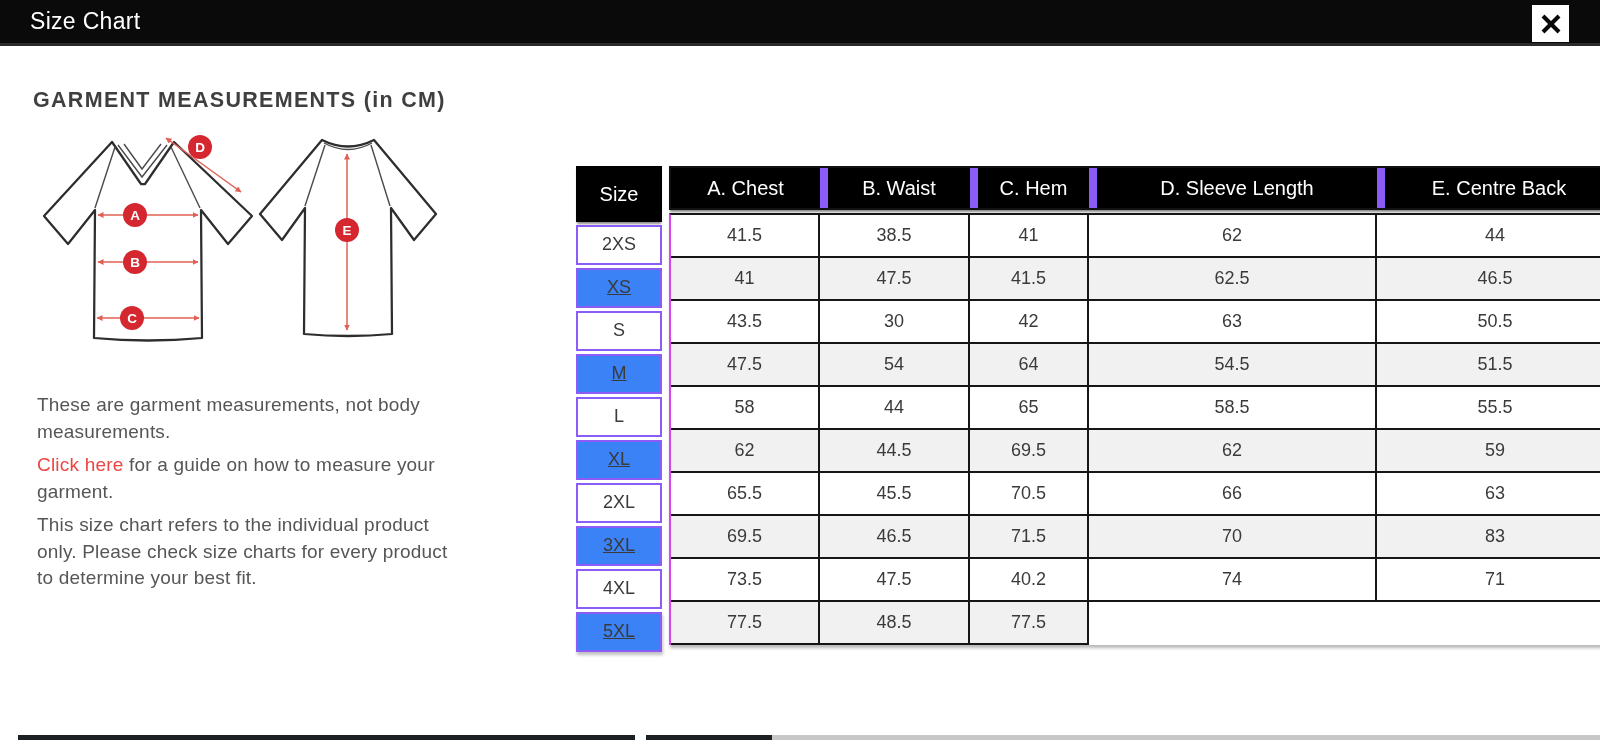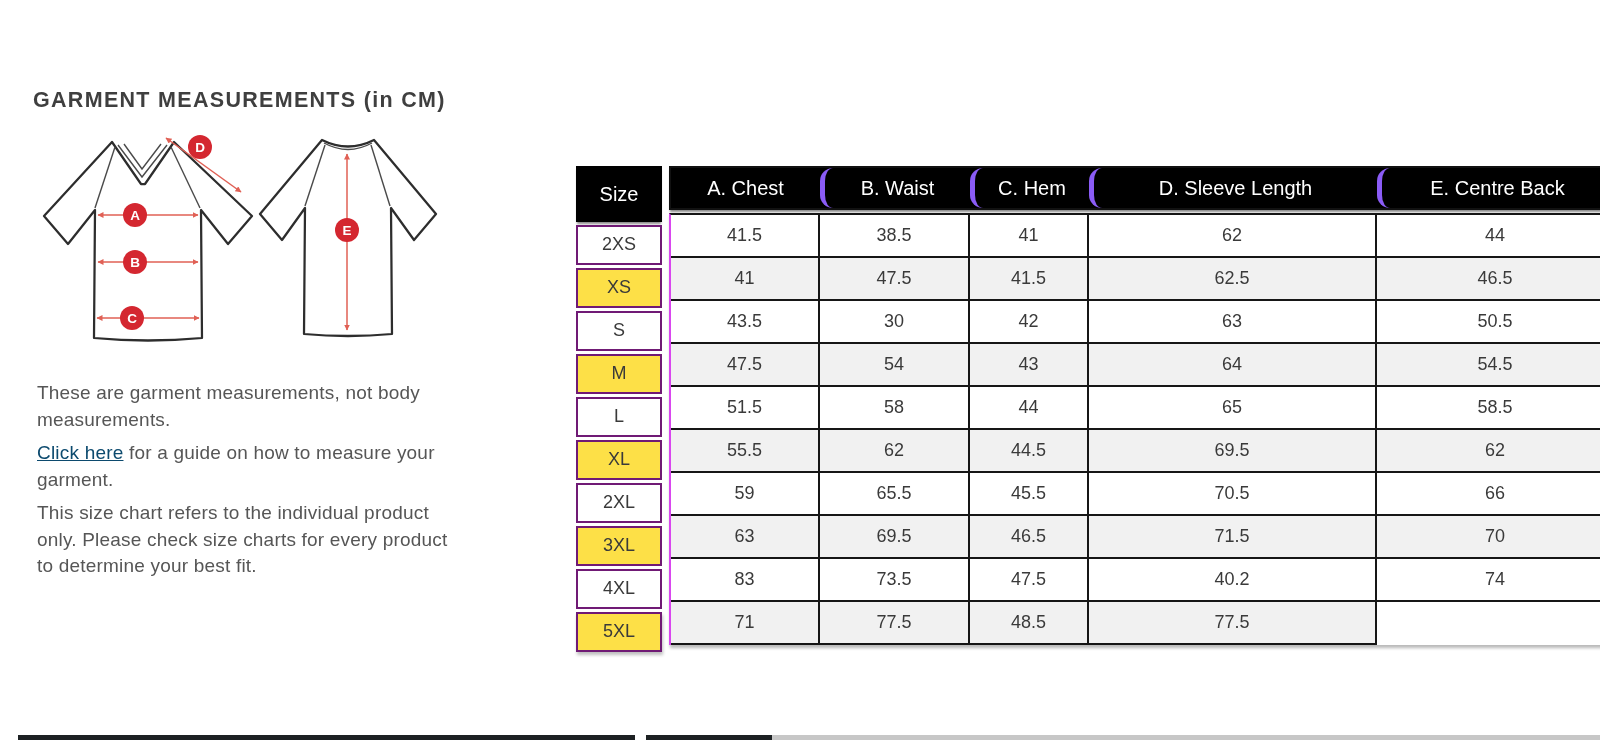--- a/index.html
+++ b/index.html
@@ -13,44 +13,44 @@
               display:flex; align-items:center; }
   .titlebar-title { color:#ffffff; font-size:23px; font-weight:500; margin-left:30px; letter-spacing:.3px; }
   .close-btn { position:absolute; right:31px; top:5px; width:37px; height:37px;
                background:#ffffff; border:none; display:flex; align-items:center; justify-content:center;
                cursor:pointer; }
 
   
   .section-heading { position:absolute; left:33px; top:88px; font-size:21.5px; color:#3f3f3f;
                      letter-spacing:1.3px; font-weight:700; }
   .diagram { position:absolute; left:28px; top:120px; }
-  .notes { position:absolute; left:37px; top:380px; width:418px; font-size:19px; color:#565656;
+  .notes { position:absolute; left:37px; top:392px; width:418px; font-size:19px; color:#565656;
            line-height:26.5px; letter-spacing:.2px; }
   .notes p { margin:0 0 7px 0; }
-  .red-link { color:#0c4a6e; text-decoration:underline; cursor:pointer; }
+  .red-link { color:#ef4444; cursor:pointer; }
 
   
   .sizechart { position:absolute; left:529px; top:166px; display:flex; gap:7px;padding-left:47px; }
 
   .size-stack { display:flex; flex-direction:column; width:86px; }
-  .size-cell { width:86px; height:39.5px; margin-bottom:3.5px; border:2px solid #701a75;
+  .size-cell { width:86px; height:39.5px; margin-bottom:3.5px; border:2px solid #8b5cf6;
                background:#ffffff; display:flex; align-items:center; justify-content:center;
                font-size:18px; color:#3a3a3a; }
-  .size-cell.alt { background:#fde047; }
+  .size-cell.alt { background:#3b82f6;text-decoration:underline; }
   .size-head { height:56px; margin-bottom:3px; background:#000000; color:#ffffff;
                font-size:20px; font-weight:500; border:2px solid #000;
                box-shadow:0 3px 2px -1px rgba(0,0,0,.45); }
   .size-cell:last-child { box-shadow:1px 3px 3px rgba(0,0,0,.25); }
 
   .data-col { display:flex; flex-direction:column; }
   .head-row { display:flex; width:946px; height:44px; background:#000000; border:2px solid #111;
               box-shadow:0 3px 2px -1px rgba(0,0,0,.45); margin-bottom:3px; }
   .head-cell { display:flex; align-items:center; justify-content:center; color:#ffffff;
                font-size:20px; font-weight:500; height:100%; }
-  .head-cell + .head-cell { border-left:5px solid #8b5cf6;border-radius:13px; }
+  .head-cell + .head-cell { border-left:8px solid #8b5cf6; }
   .body-grid { display:grid; grid-template-columns:149px 150px 119px 288px 238px;
                border-top:2px solid #161616; border-left:2px solid #d946ef; width:946px;
                box-shadow:1px 3px 3px rgba(0,0,0,.28); background:#fff; }
   .body-cell { height:43px; border-right:2px solid #161616; border-bottom:2px solid #161616;
                display:flex; align-items:center; justify-content:center;
                font-size:18px; color:#3a3a3a; background:#ffffff; }
   .body-cell:nth-child(10n+6), .body-cell:nth-child(10n+7), .body-cell:nth-child(10n+8),
   .body-cell:nth-child(10n+9), .body-cell:nth-child(10n+10) { background:#f1f1f1; }
 
   .cw-a{width:149px} .cw-b{width:150px} .cw-c{width:119px} .cw-d{width:288px} .cw-e{flex:1}
@@ -59,20 +59,29 @@
   .strip { position:absolute; bottom:0; height:5px; }
   .strip-dark1 { left:18px; width:617px; background:#1d2123; }
   .strip-dark2 { left:646px; width:126px; background:#1d2123; }
   .strip-light { left:772px; width:828px; background:#c7c7c7; }
 </style>
 </head>
 <body>
 
 <div class="stage">
 
+  <div class="titlebar">
+    <span class="titlebar-title">Size Chart</span>
+    <button class="close-btn" aria-label="Close">
+      <svg width="24" height="24" viewBox="0 0 24 24">
+        <line x1="4" y1="4" x2="20" y2="20" stroke="#0a0a0a" stroke-width="4"></line>
+        <line x1="20" y1="4" x2="4" y2="20" stroke="#0a0a0a" stroke-width="4"></line>
+      </svg>
+    </button>
+  </div>
 
   <div class="section-heading">GARMENT MEASUREMENTS (in CM)</div>
 
   <svg class="diagram" width="440" height="240" viewBox="0 0 440 240">
     <defs>
       <marker id="ah" markerWidth="9" markerHeight="9" refX="5.5" refY="3" orient="auto-start-reverse" markerUnits="userSpaceOnUse">
         <path d="M0,0 L6,3 L0,6 z" fill="#e06055"></path>
       </marker>
     </defs>
 
@@ -171,21 +180,20 @@
 
         <div class="body-cell">46.5</div>
         <div class="body-cell">43.5</div>
         <div class="body-cell">30</div>
         <div class="body-cell">42</div>
         <div class="body-cell">63</div>
 
         <div class="body-cell">50.5</div>
         <div class="body-cell">47.5</div>
         <div class="body-cell">54</div>
-        <div class="body-cell">43</div>
         <div class="body-cell">64</div>
 
         <div class="body-cell">54.5</div>
         <div class="body-cell">51.5</div>
         <div class="body-cell">58</div>
         <div class="body-cell">44</div>
         <div class="body-cell">65</div>
 
         <div class="body-cell">58.5</div>
         <div class="body-cell">55.5</div>

